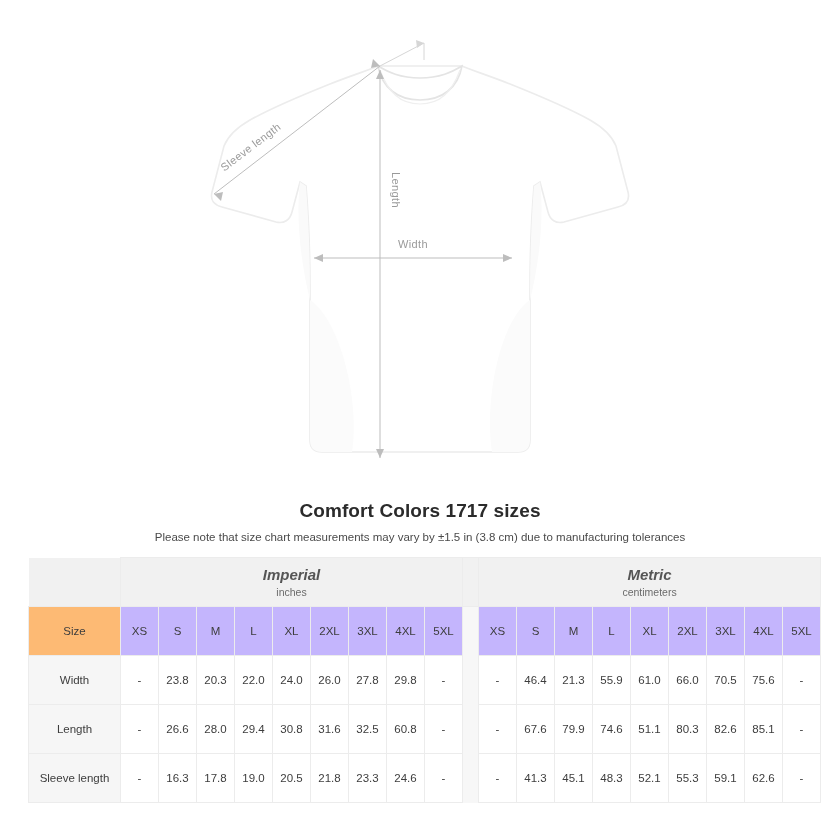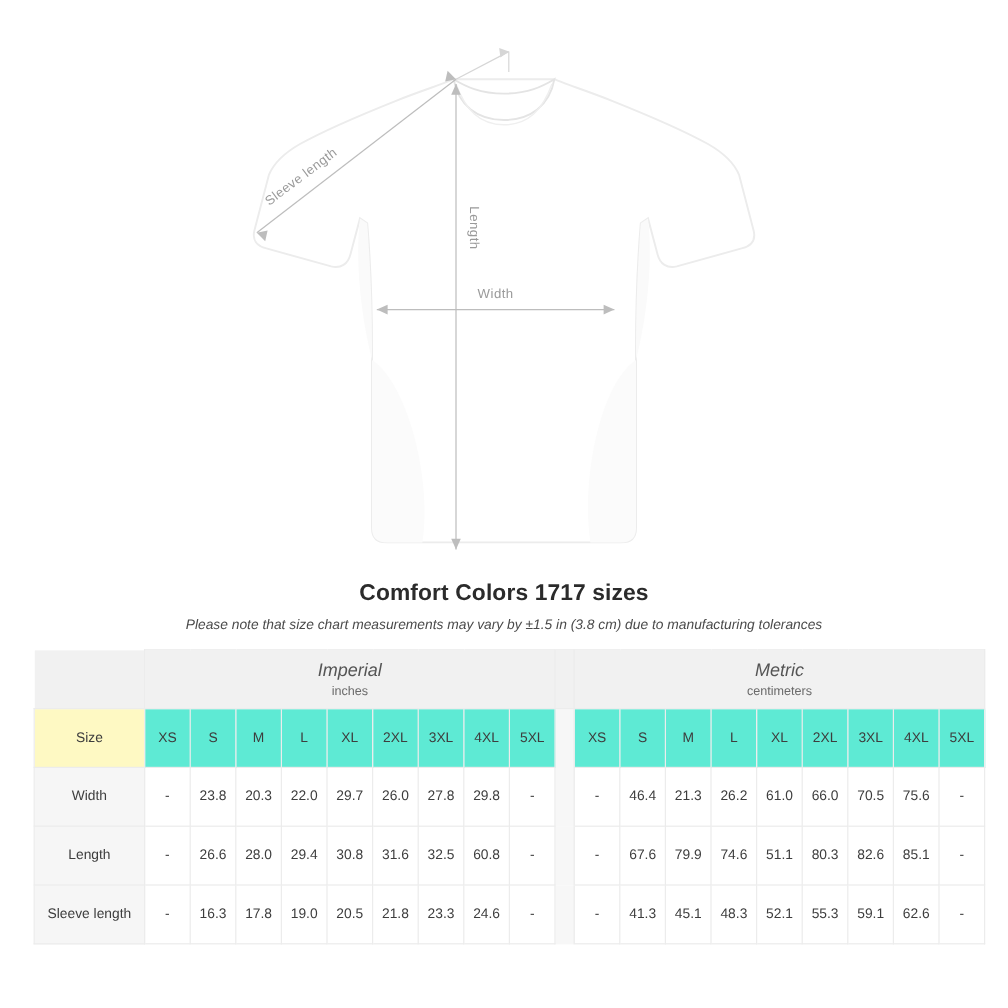--- a/index.html
+++ b/index.html
@@ -26,31 +26,30 @@
     width: 840px;
     height: 478px;
   }
   .illustration svg {
     display: block;
   }
 
   
   .title-block {
     text-align: center;
-    margin-top: 6px;
+    margin-top: 22px;
   }
   .chart-title {
     font-size: 19px;
     font-weight: bold;
     color: #2b2b2b;
     letter-spacing: 0.1px;
   }
   .chart-note {
     font-size: 11.5px;
-    font-style: italic;
     color: #4a4a4a;
     margin-top: 9px;
   }
 
   
   .table-wrap {
     margin: 14px 28px 0 28px;
     width: 784px;
   }
   table.size-table {
@@ -68,56 +67,56 @@
     height: 48px;
   }
   .unit-header td {
     background: #f1f1f1;
     border: none;
     height: 62px;
   }
   .unit-name {
     font-size: 15px;
     font-style: italic;
-    font-weight: normal;
+    font-weight: bold;
     color: #555555;
   }
   .unit-sub {
     font-size: 10.5px;
     color: #6b6b6b;
     margin-top: 3px;
   }
   .corner-cell {
     background: #f1f1f1;
     border: none !important;
   }
   .row-head {
     background: #f6f6f6;
     font-weight: bold;
     font-size: 12px;
     color: #333333;
   }
   .col-head {
-    background: #5eead4;
+    background: #c4b5fd;
     font-weight: bold;
     font-size: 11.5px;
     color: #333333;
   }
   .spacer-col {
     background: #f7f7f7;
     border-top: none !important;
     border-bottom: none !important;
     border-left: 1px solid #ececec !important;
     border-right: 1px solid #ececec !important;
   }
   .spacer-col-top {
     background: #f1f1f1;
   }
   .size-label-cell {
-    background: #fef9c3;
+    background: #fdba74;
     font-weight: bold;
     font-size: 12px;
     color: #333333;
   }
   .dim-label {
     fill: #9a9a9a;
     font-size: 11px;
     font-family: "Liberation Sans", sans-serif;
     letter-spacing: 0.4px;
   }
@@ -265,30 +264,30 @@
           <td class="col-head">4XL</td>
           <td class="col-head">5XL</td>
         </tr>
 
         <tr>
           <td class="row-head">Width</td>
           <td>-</td>
           <td>23.8</td>
           <td>20.3</td>
           <td>22.0</td>
-          <td>29.7</td>
+          <td>24.0</td>
           <td>26.0</td>
           <td>27.8</td>
           <td>29.8</td>
           <td>-</td>
           <td class="spacer-col"></td>
           <td>-</td>
           <td>46.4</td>
           <td>21.3</td>
-          <td>26.2</td>
+          <td>55.9</td>
           <td>61.0</td>
           <td>66.0</td>
           <td>70.5</td>
           <td>75.6</td>
           <td>-</td>
         </tr>
 
         <tr>
           <td class="row-head">Length</td>
           <td>-</td>

